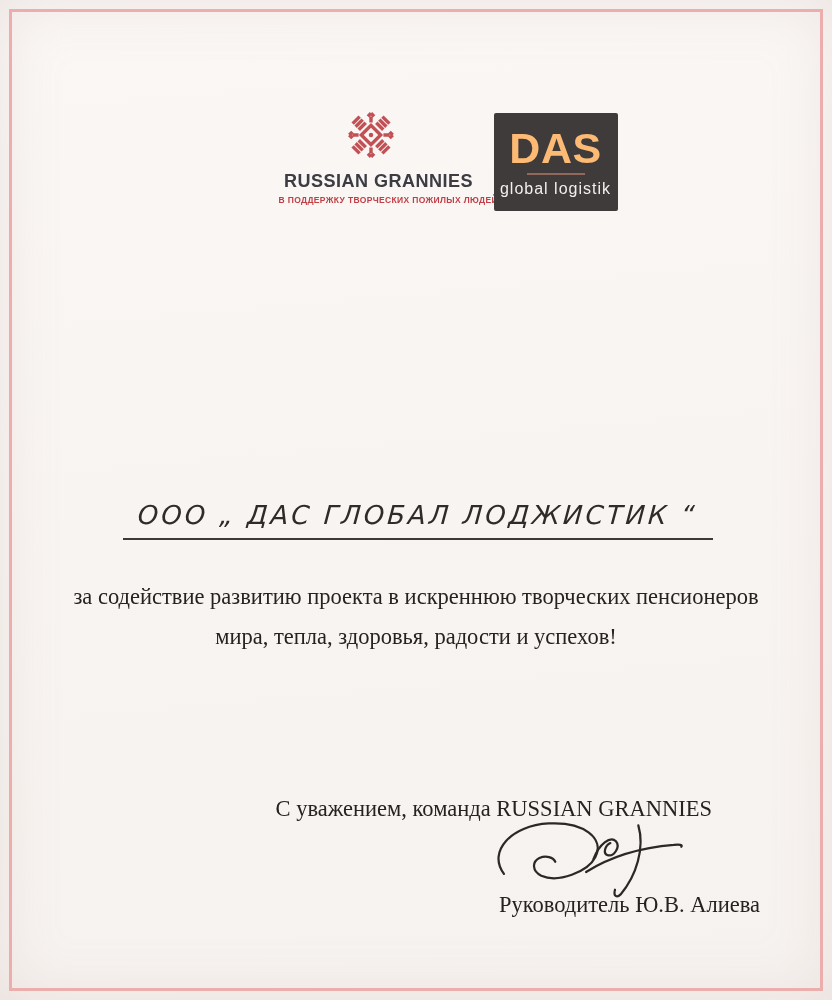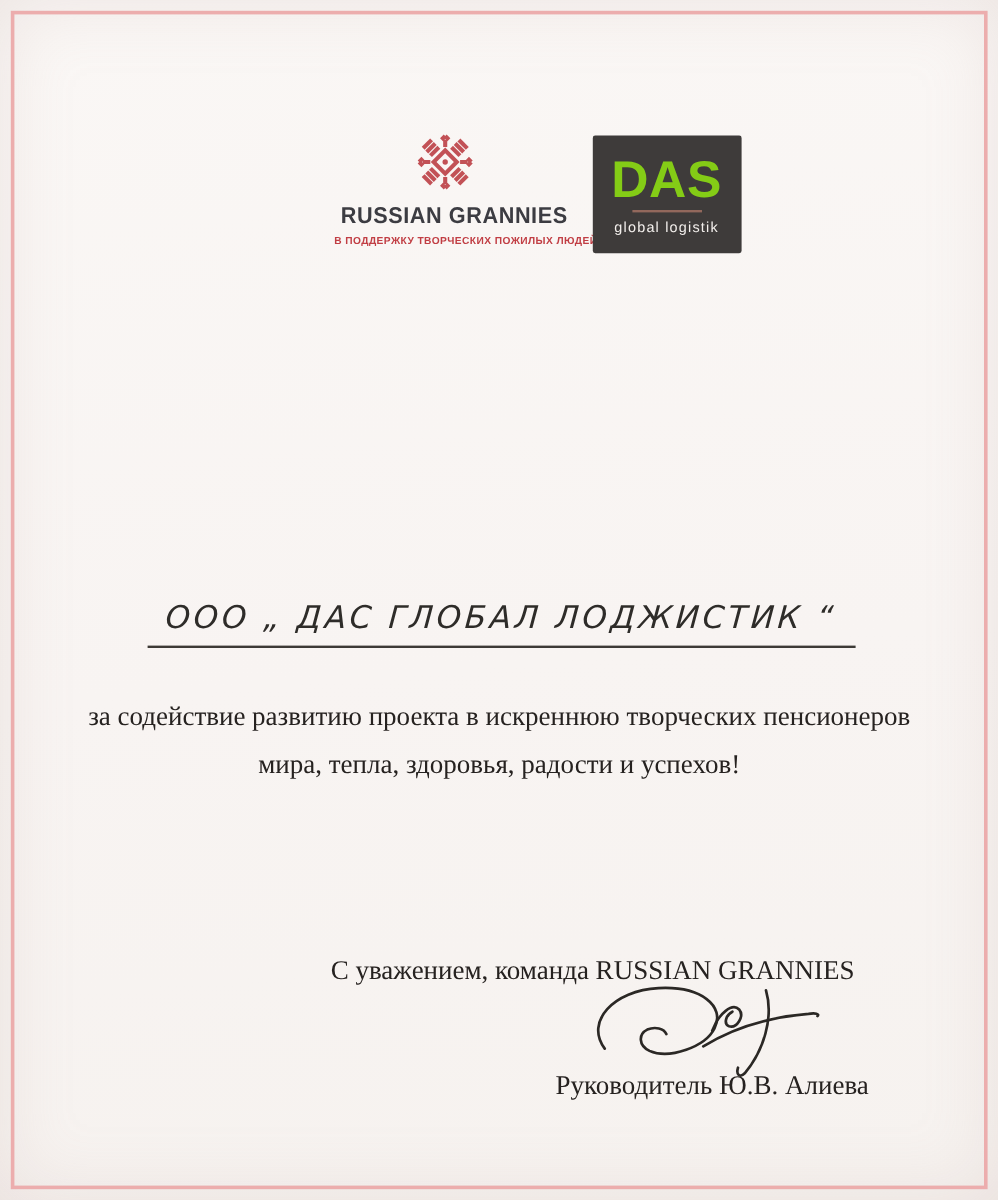--- a/index.html
+++ b/index.html
@@ -40,25 +40,25 @@
     color: #c13e44; white-space: nowrap;
   }
   .das-logo {
     margin-top: 9px;
     width: 124px; height: 98px;
     background: #3e3b3a; border-radius: 2px;
     display: flex; flex-direction: column; justify-content: center; align-items: center;
     font-family: "Liberation Sans", sans-serif;
   }
   .das-wordmark {
-    color: #84cc16; font-size: 43px; font-weight: 700;
+    color: #fdba74; font-size: 43px; font-weight: 700;
     letter-spacing: 0.5px; line-height: 1; text-align: right;
   }
   .das-divider { width: 58px; height: 2px; background: #92685c; margin: 3px 0 5px 0; }
-  .das-subtitle { color: #f3efec; font-size: 12px; letter-spacing: 1px; }
+  .das-subtitle { color: #f3efec; font-size: 16px; letter-spacing: 1px; }
 
   
   .title {
     position: absolute; top: 323px; left: 0; width: 100%;
     text-align: center;
     font-size: 33px; font-weight: 700; letter-spacing: 0.5px;
     color: #201d1a;
   }
   .intro {
     position: absolute; top: 424px; left: 0; width: 100%;
@@ -88,21 +88,21 @@
     position: absolute; top: 796px; left: 0; width: 100%;
     text-align: right; padding-right: 120px;
     font-size: 22.5px; color: #262220;
   }
   .signature {
     position: absolute; top: 816px; left: 488px;
     width: 226px; height: 84px;
   }
   .signer {
     position: absolute; top: 892px; left: 0; width: 100%;
-    text-align: right; padding-right: 108px;
+    text-align: right; padding-right: 72px;
     font-size: 22.5px; color: #262220;
   }
 </style>
 </head>
 <body>
 
 <div class="paper">
   <div class="frame"></div>
 
   <div class="logos-row">

